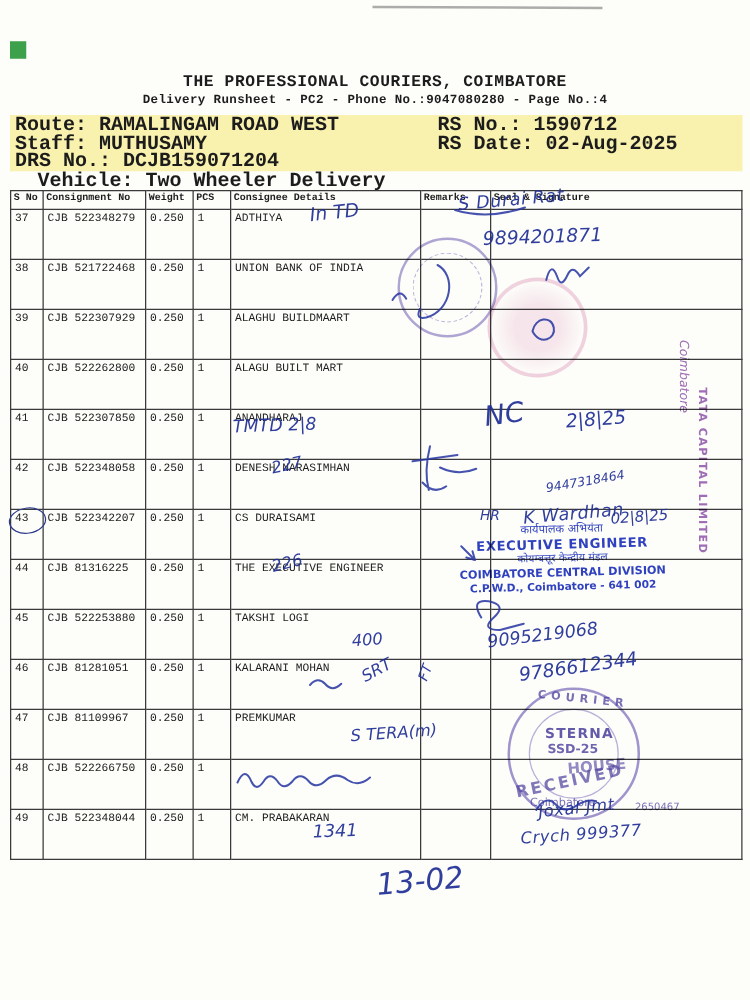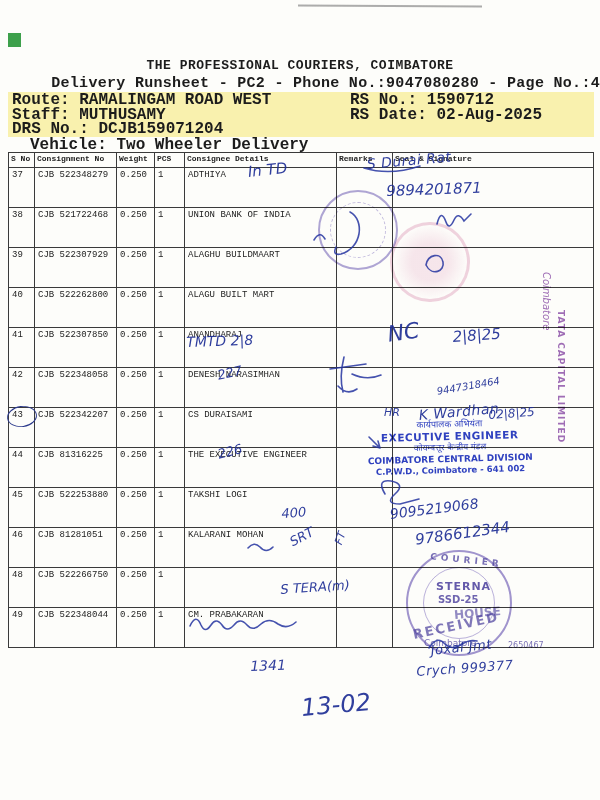--- a/index.html
+++ b/index.html
@@ -5,21 +5,21 @@
   * { margin:0; padding:0; box-sizing:border-box; }
   html,body { width:600px; height:800px; background:#ffffff; }
   .page {
     position:relative; width:600px; height:800px; background:#fdfdfa;
     font-family:"Liberation Mono","DejaVu Sans Mono",monospace; color:#1c1c1c; overflow:hidden;
   }
   .artifact-green { position:absolute; left:8px; top:33px; width:13px; height:14px; background:#3da04b; }
   .artifact-topline { position:absolute; left:298px; top:5px; width:184px; height:2px; background:#6a6a6a; opacity:.55; transform:rotate(.3deg); }
 
   .title { position:absolute; top:58px; width:100%; text-align:center; font-size:13px; font-weight:bold; letter-spacing:.5px; }
-  .subtitle { position:absolute; top:75px; width:100%; text-align:right; font-size:15px; font-weight:bold; letter-spacing:.3px; }
+  .subtitle { position:absolute; top:75px; width:100%; text-align:center; font-size:10px; font-weight:bold; letter-spacing:.3px; }
 
   .meta { position:absolute; left:8px; top:92px; width:586px; height:45px; background:#f9f1ae; display:flex; padding:1px 4px; }
   .meta-left { flex:1; }
   .meta-right { width:240px; }
   .meta-line { font-size:16px; font-weight:bold; line-height:14.5px; white-space:nowrap; }
   .vehicle { position:absolute; left:30px; top:138px; }
 
   table.runsheet { position:absolute; left:8px; top:152px; width:586px; border-collapse:collapse; table-layout:fixed; }
   table.runsheet th { border:1px solid #3a3a3a; font-size:8px; font-weight:bold; text-align:left; vertical-align:top; padding:1px 2px; height:15px; overflow:hidden; }
   table.runsheet td { border:1px solid #3a3a3a; font-size:9px; vertical-align:top; padding:2px 3px; height:40px; overflow:hidden; white-space:nowrap; }
@@ -191,20 +191,29 @@
           <td>TAKSHI LOGI</td>
           <td></td>
           <td></td>
         </tr>
         <tr>
           <td>46</td>
           <td>CJB 81281051</td>
           <td>0.250</td>
           <td>1</td>
           <td>KALARANI MOHAN</td>
+          <td></td>
+          <td></td>
+        </tr>
+        <tr>
+          <td>47</td>
+          <td>CJB 81109967</td>
+          <td>0.250</td>
+          <td>1</td>
+          <td>PREMKUMAR</td>
           <td></td>
           <td></td>
         </tr>
         <tr>
           <td>48</td>
           <td>CJB 522266750</td>
           <td>0.250</td>
           <td>1</td>
           <td></td>
           <td></td>

